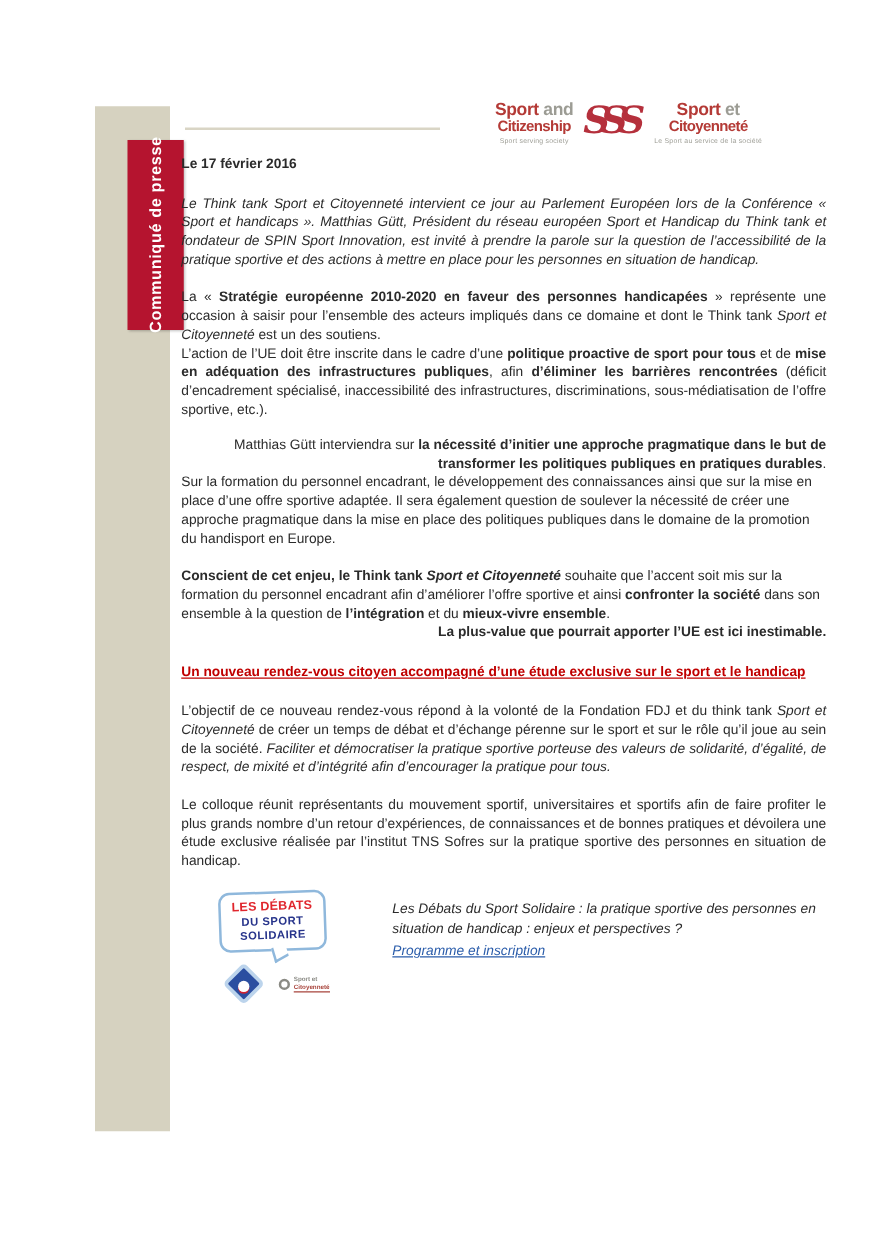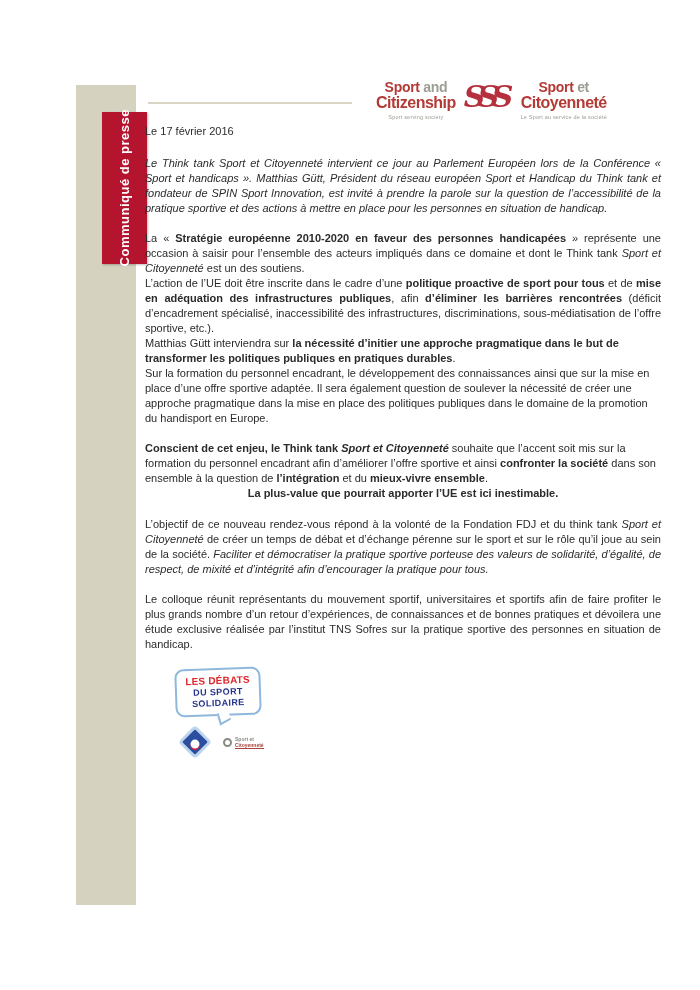--- a/index.html
+++ b/index.html
@@ -9,24 +9,24 @@
   
   .side-strip { position:absolute; left:76px; top:85px; width:60px; height:820px; background:#d6d2c0; }
   .side-box { position:absolute; left:102px; top:112px; width:45px; height:152px; background:#b5142f;
               display:flex; align-items:center; justify-content:center; box-shadow:1px 1px 2px rgba(0,0,0,.25); }
   .side-label { writing-mode:vertical-rl; transform:rotate(180deg); color:#ffffff; font-weight:bold;
                 font-size:13px; letter-spacing:.5px; white-space:nowrap; }
 
   .header-rule { position:absolute; left:148px; top:102px; width:204px; height:2px; background:#d9d5c5; }
 
   
-  .logos { position:absolute; left:376px; top:80px; width:270px; display:flex; align-items:flex-start; }
+  .logos { position:absolute; left:396px; top:80px; width:270px; display:flex; align-items:flex-start; }
   .logo-block { text-align:center; line-height:1; }
   .logo-l1 { font-size:14px; font-weight:bold; letter-spacing:-.3px; }
-  .logo-l2 { font-size:16px; font-weight:bold; letter-spacing:-.5px; margin-top:1px; }
+  .logo-l2 { font-size:12px; font-weight:bold; letter-spacing:-.5px; margin-top:1px; }
   .brand-red { color:#b43a36; }
   .brand-gray { color:#9c9c94; }
   .tagline { font-size:5.5px; color:#9c9c94; margin-top:4px; letter-spacing:.2px; }
   .sss { font-family:"DejaVu Serif", serif; font-style:italic; font-weight:bold; font-size:30px;
          color:#b5303c; letter-spacing:-7px; margin:0 14px 0 8px; line-height:1; padding-top:2px; }
 
   
   .content { position:absolute; left:145px; top:124px; width:516px; }
   .blk { font-size:11px; line-height:15px; }
   .style-date { font-weight:bold; }
@@ -82,28 +82,29 @@
       <span class="brand-red">Sport</span>
       <span class="brand-gray">et</span>
     </div>
     <div class="logo-l2 brand-red">Citoyenneté</div>
     <div class="tagline">Le Sport au service de la société</div>
   </div>
 </div>
 
 <div class="content">
   <div>
-      <div class="blk style-date" style="text-align: left; margin-top: 0px;"><span style="font-weight: normal;">Le 17 février  2016</span></div>
+      <div class="blk style-date" style="text-align: left; margin-top: 0px;"><span style="font-weight: bold;">Le 17 février  2016</span></div>
       <div class="blk style-body" style="text-align: justify; margin-top: 17px;"><span style="font-style: italic;">Le Think tank Sport et Citoyenneté intervient ce jour au Parlement Européen lors de la Conférence « Sport et handicaps ». Matthias Gütt, Président du réseau européen Sport et Handicap du Think tank et fondateur de SPIN Sport Innovation,  est invité à prendre la parole sur la question de l’accessibilité de la pratique sportive et des actions à mettre en  place pour les personnes en situation de handicap.</span></div>
       <div class="blk style-body" style="text-align: justify; margin-top: 15px;"><span>La « </span><span style="font-weight: bold;">Stratégie européenne 2010-2020 en faveur des personnes handicapées</span><span> » représente une occasion à saisir pour l’ensemble des acteurs impliqués dans ce domaine et dont le Think tank </span><span style="font-style: italic;">Sport et Citoyenneté</span><span> est un des soutiens.</span></div>
       <div class="blk style-body" style="text-align: justify; margin-top: 0px;"><span>L’action de l’UE doit être inscrite dans le cadre d’une </span><span style="font-weight: bold;">politique proactive de sport pour tous</span><span> et de </span><span style="font-weight: bold;">mise en adéquation des infrastructures publiques</span><span>, afin </span><span style="font-weight: bold;">d’éliminer les barrières rencontrées</span><span> (déficit d’encadrement spécialisé, inaccessibilité des infrastructures, discriminations, sous-médiatisation de l’offre sportive, etc.).</span></div>
-      <div class="blk style-body" style="text-align: left; margin-top: 0px;"><span>Matthias Gütt interviendra sur </span><span style="font-weight: bold;">la nécessité d’initier une approche pragmatique dans le but de transformer les politiques publiques en pratiques durables</span><span>.</span></div>
+      <div class="blk style-body" style="text-align: right; margin-top: 13px;"><span>Matthias Gütt interviendra sur </span><span style="font-weight: bold;">la nécessité d’initier une approche pragmatique dans le but de transformer les politiques publiques en pratiques durables</span><span>.</span></div>
       <div class="blk style-body" style="text-align: left; margin-top: 0px;"><span>Sur la formation du personnel encadrant, le développement des connaissances ainsi que sur la mise en place d’une offre sportive adaptée. Il sera également question de soulever la nécessité de créer une approche pragmatique dans la mise en place des politiques publiques dans le domaine de la promotion du handisport en Europe.</span></div>
       <div class="blk style-body" style="text-align: left; margin-top: 15px;"><span style="font-weight: bold;">Conscient de cet enjeu, le Think tank </span><span style="font-weight: bold; font-style: italic;">Sport et Citoyenneté</span><span> souhaite  que l’accent soit mis sur la formation du personnel encadrant afin d’améliorer l’offre sportive et ainsi </span><span style="font-weight: bold;">confronter la société</span><span> dans son ensemble à la question de </span><span style="font-weight: bold;">l’intégration</span><span> et du </span><span style="font-weight: bold;">mieux-vivre ensemble</span><span>.</span></div>
-      <div class="blk style-body" style="text-align: center; margin-top: 0px;"><span style="font-weight: bold;">La plus-value que pourrait apporter l’UE est ici inestimable.</span></div>
+      <div class="blk style-body" style="text-align: right; margin-top: 0px;"><span style="font-weight: bold;">La plus-value que pourrait apporter l’UE est ici inestimable.</span></div>
+      <div class="blk style-heading" style="text-align: left; margin-top: 16px;"><span style="font-weight: bold; text-decoration: underline; color: rgb(192, 0, 0);">Un nouveau rendez-vous citoyen accompagné d’une étude exclusive sur le sport et le handicap</span></div>
       <div class="blk style-body" style="text-align: justify; margin-top: 16px;"><span>L’objectif de ce nouveau rendez-vous répond à la volonté de la Fondation FDJ et du think tank  </span><span style="font-style: italic;">Sport et Citoyenneté</span><span>  de créer un temps de débat et d’échange pérenne sur le sport et sur le rôle qu’il joue au sein de la société. </span><span style="font-style: italic;">Faciliter et démocratiser la pratique sportive porteuse des valeurs de solidarité, d’égalité, de respect, de mixité et d’intégrité afin d’encourager la pratique pour tous.</span></div>
       <div class="blk style-body" style="text-align: justify; margin-top: 15px;"><span>Le colloque réunit représentants du mouvement sportif, universitaires et sportifs afin de faire profiter le plus grands nombre d’un retour d’expériences, de connaissances et de bonnes pratiques et dévoilera une étude exclusive réalisée par l’institut TNS Sofres sur la pratique sportive des personnes en situation de handicap.</span></div>
     </div>
 
   <div class="footer">
     <div class="footer-logos">
       <div class="bubble">
         <div class="bubble-l1">LES DÉBATS</div>
         <div class="bubble-l2">DU SPORT</div>
         <div class="bubble-l2">SOLIDAIRE</div>
@@ -112,14 +113,18 @@
         <div class="diamond"></div>
         <div class="mini-mark">
           <div class="mini-ring"></div>
           <div class="mini-text">
             <div>Sport et</div>
             <div class="r2">Citoyenneté</div>
           </div>
         </div>
       </div>
     </div>
+    <div class="caption-col">
+      <div class="caption">Les Débats du Sport Solidaire : la pratique sportive des personnes en situation de handicap : enjeux et perspectives ?</div>
+      <a class="prog-link" href="#">Programme et inscription</a>
+    </div>
   </div>
 </div>
 
 </body></html>

